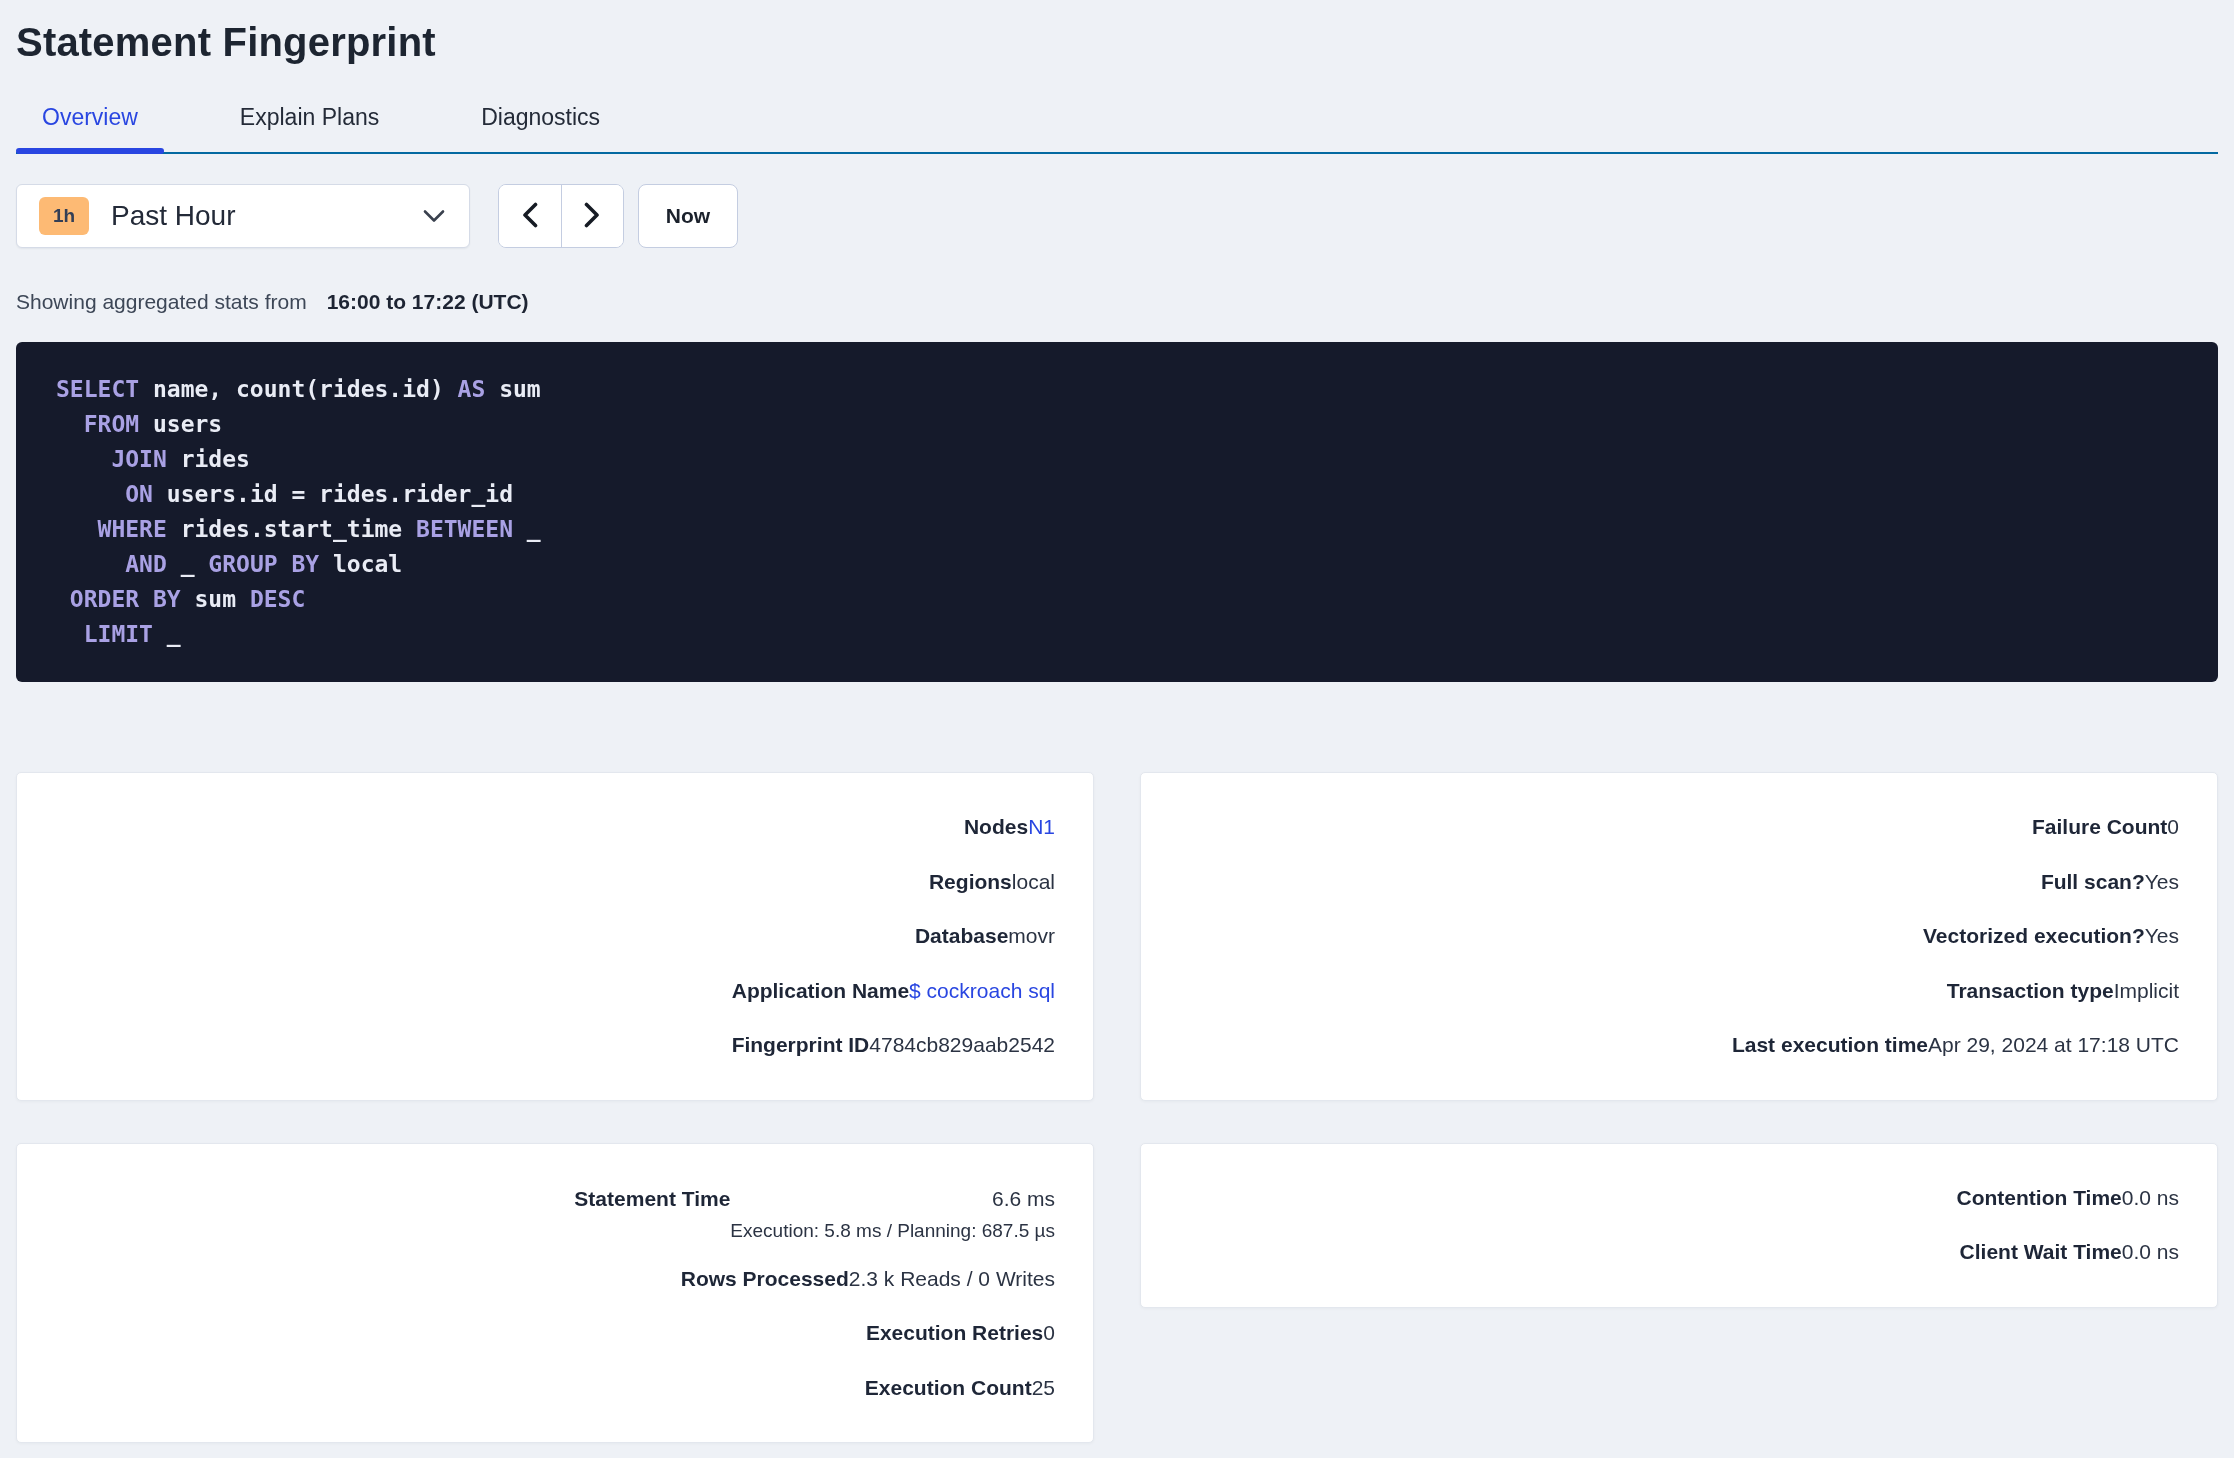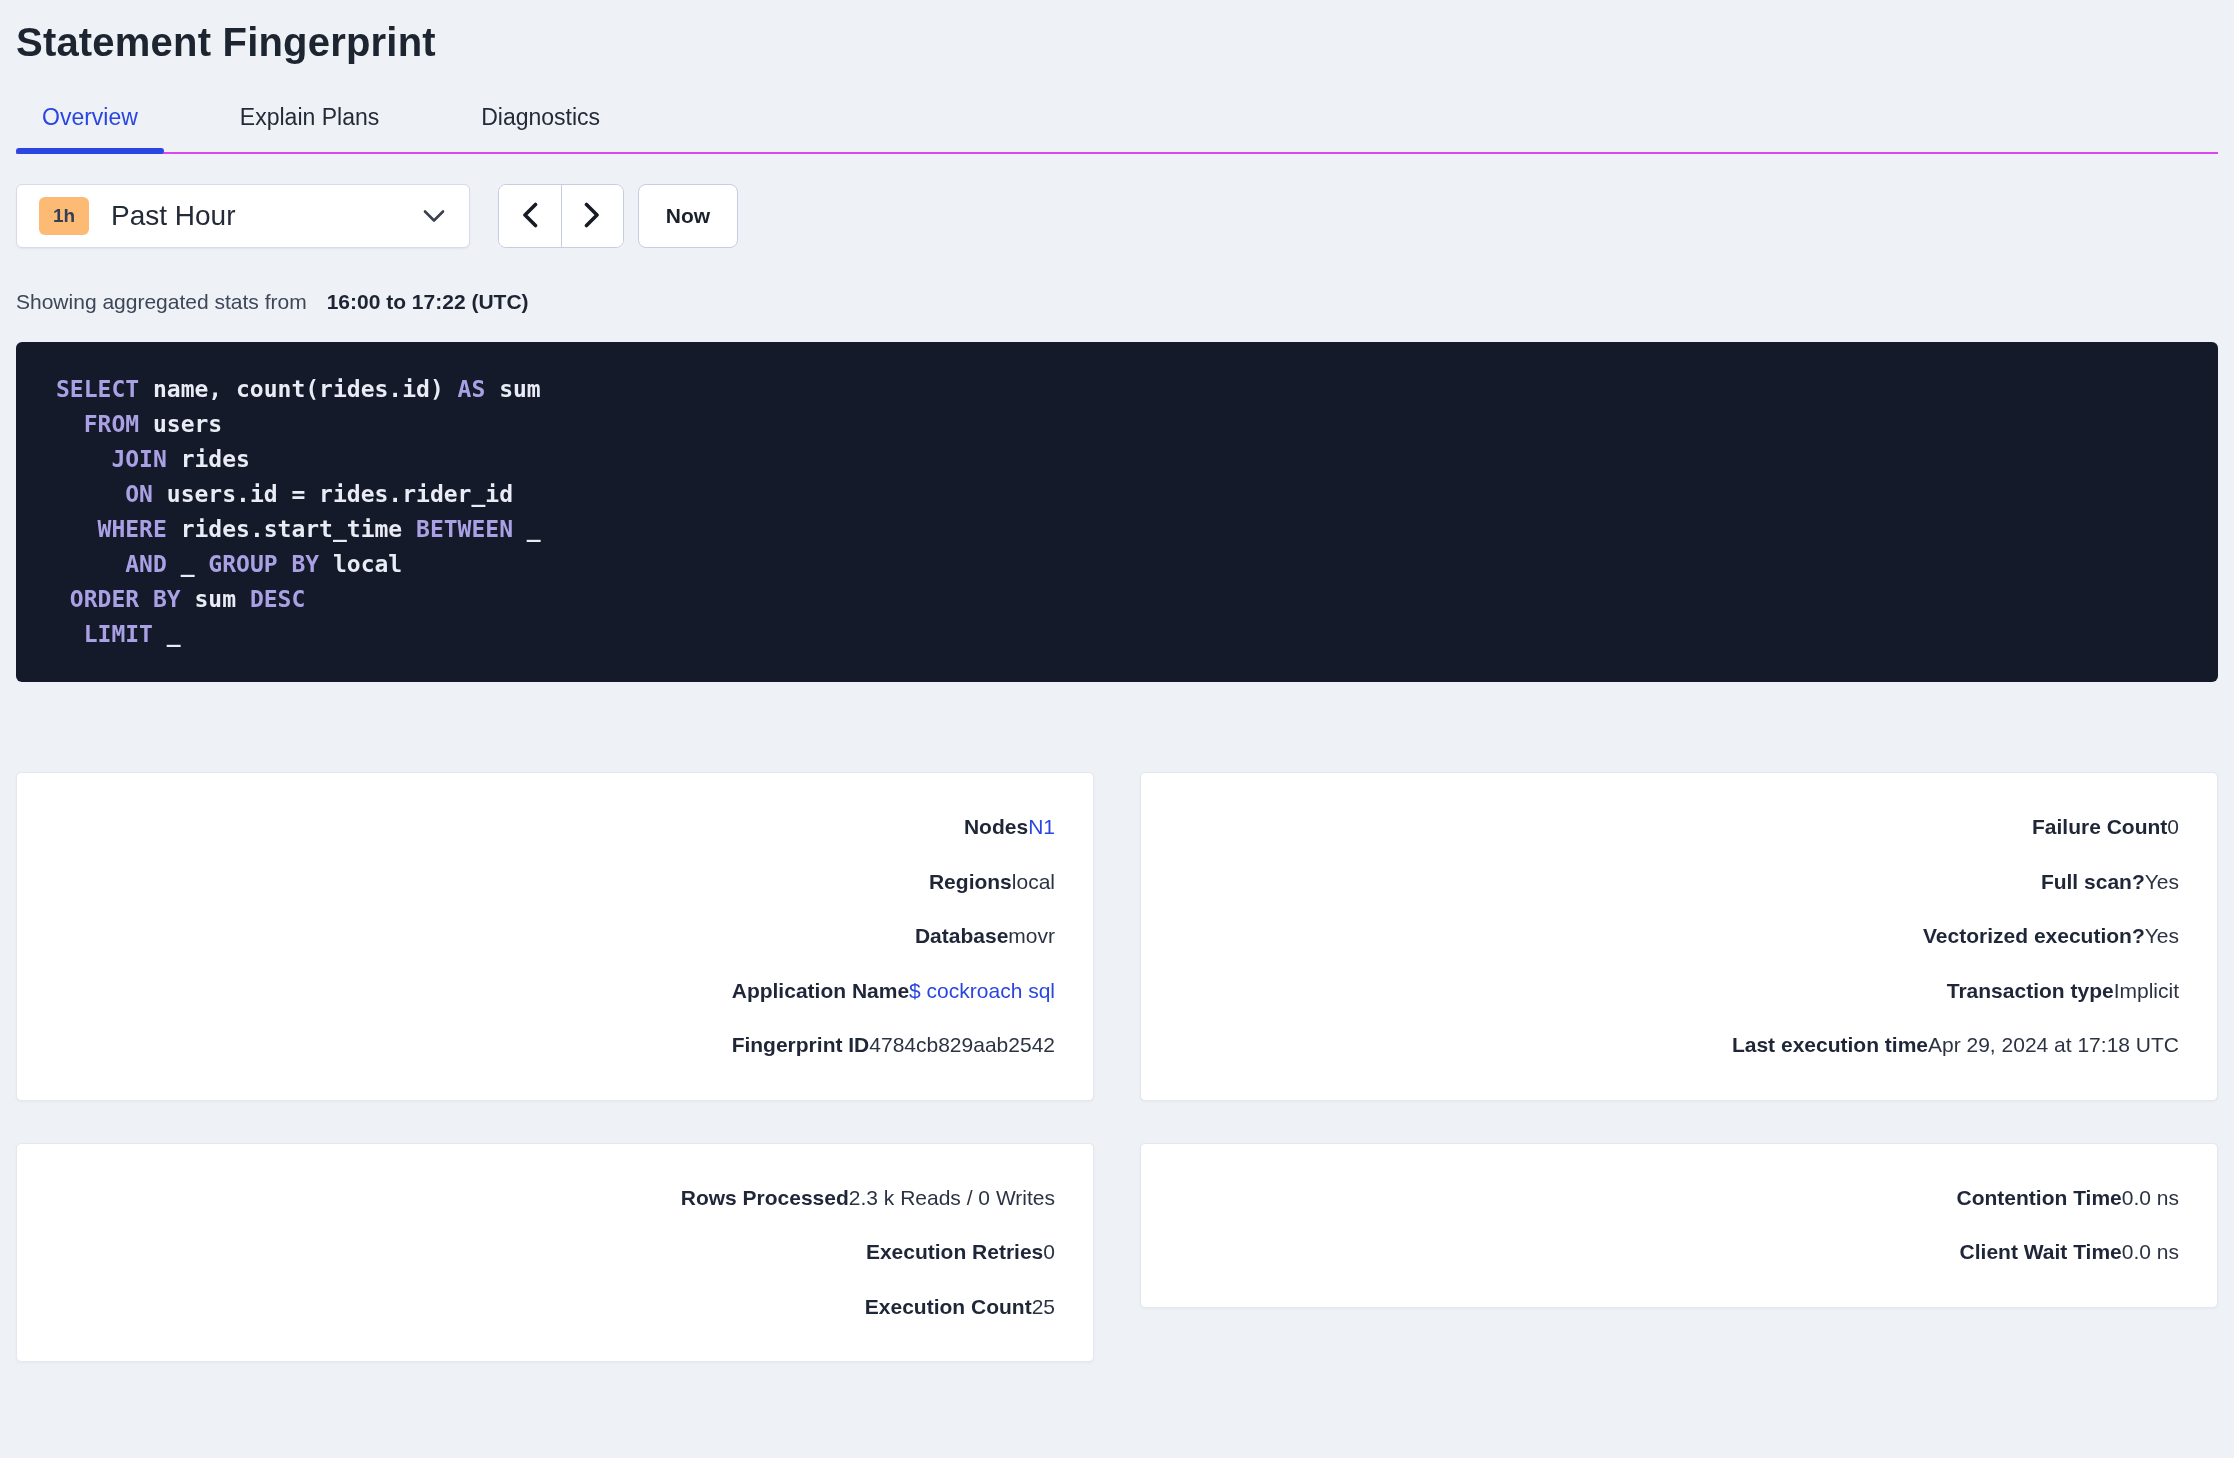--- a/index.html
+++ b/index.html
@@ -15,21 +15,21 @@
   .page-title {
     margin-top:24px;
     font-size:40px; line-height:36px; font-weight:700;
     color:#1d2531; letter-spacing:.2px;
   }
 
   
   .tabs {
     margin-top:44px;
     display:flex;
-    border-bottom:2px solid #d946ef;
+    border-bottom:2px solid #0369a1;
   }
   .tab {
     position:relative;
     padding:0 26px 22px 26px;
     margin-right:50px;
     font-size:23px; line-height:26px;
     color:#242b38;
     cursor:pointer;
     white-space:nowrap;
   }
@@ -230,20 +230,24 @@
         </div>
         <div class="stat-row">
           <span class="stat-label">Last execution time</span>
           <span class="stat-value">Apr 29, 2024 at 17:18 UTC</span>
         </div>
       </section>
   </div>
 
   <div class="cards-row second">
     <section class="card">
+        <div class="stat-row tall">
+          <span class="stat-label">Statement Time</span>
+          <div class="value-block"><span class="stat-value">6.6 ms</span><div class="stat-sub">Execution: 5.8 ms / Planning: 687.5 µs</div></div>
+        </div>
         <div class="stat-row">
           <span class="stat-label">Rows Processed</span>
           <span class="stat-value">2.3 k Reads / 0 Writes</span>
         </div>
         <div class="stat-row">
           <span class="stat-label">Execution Retries</span>
           <span class="stat-value">0</span>
         </div>
         <div class="stat-row">
           <span class="stat-label">Execution Count</span>

